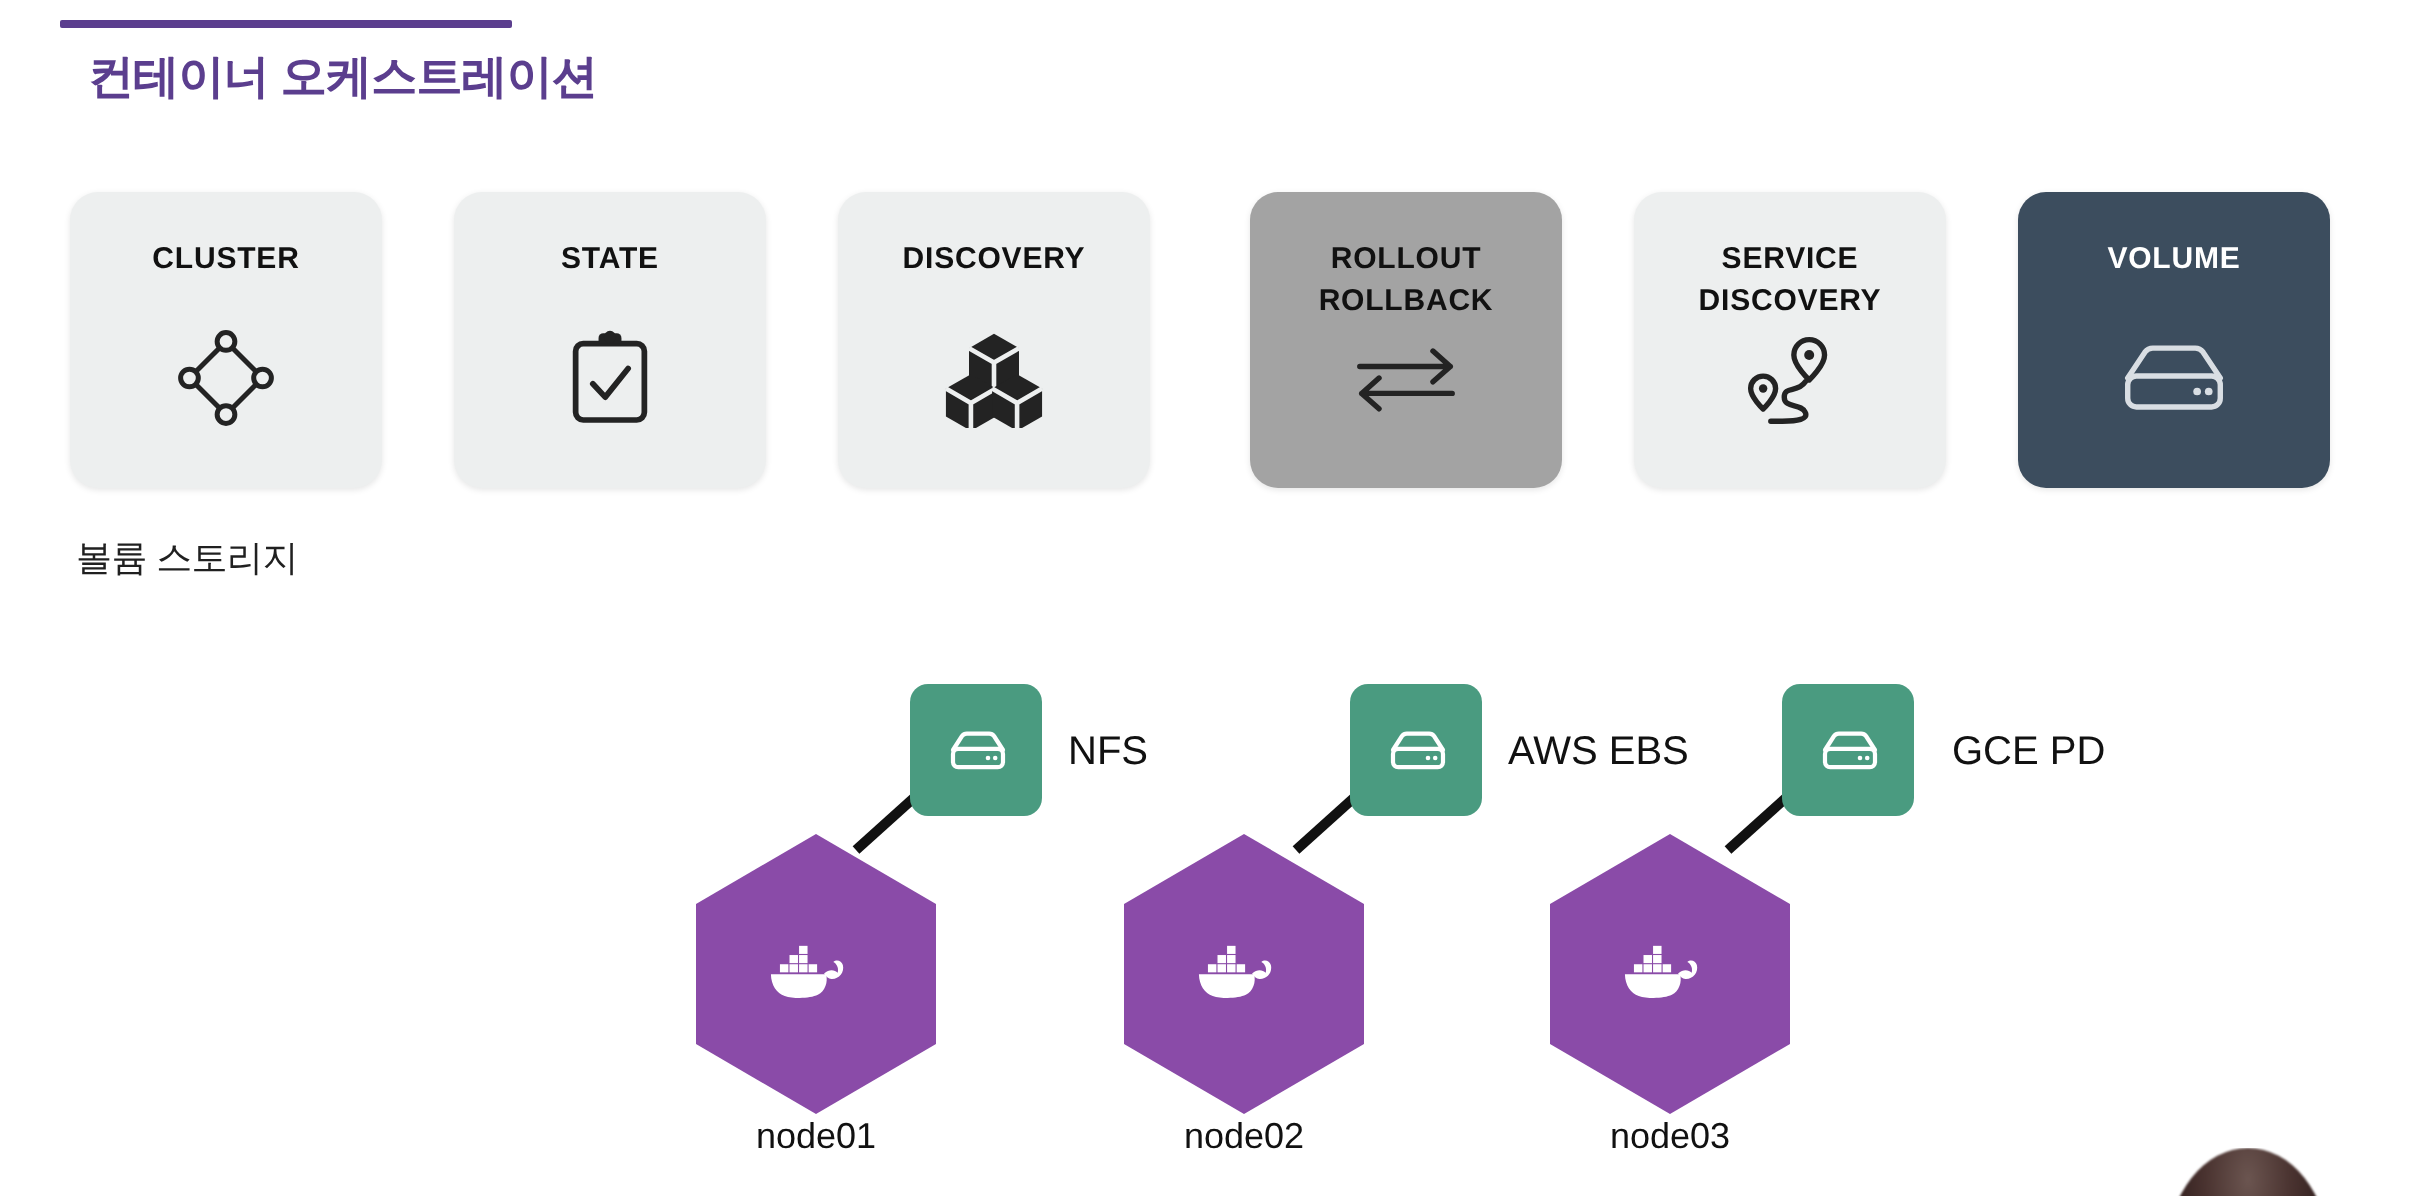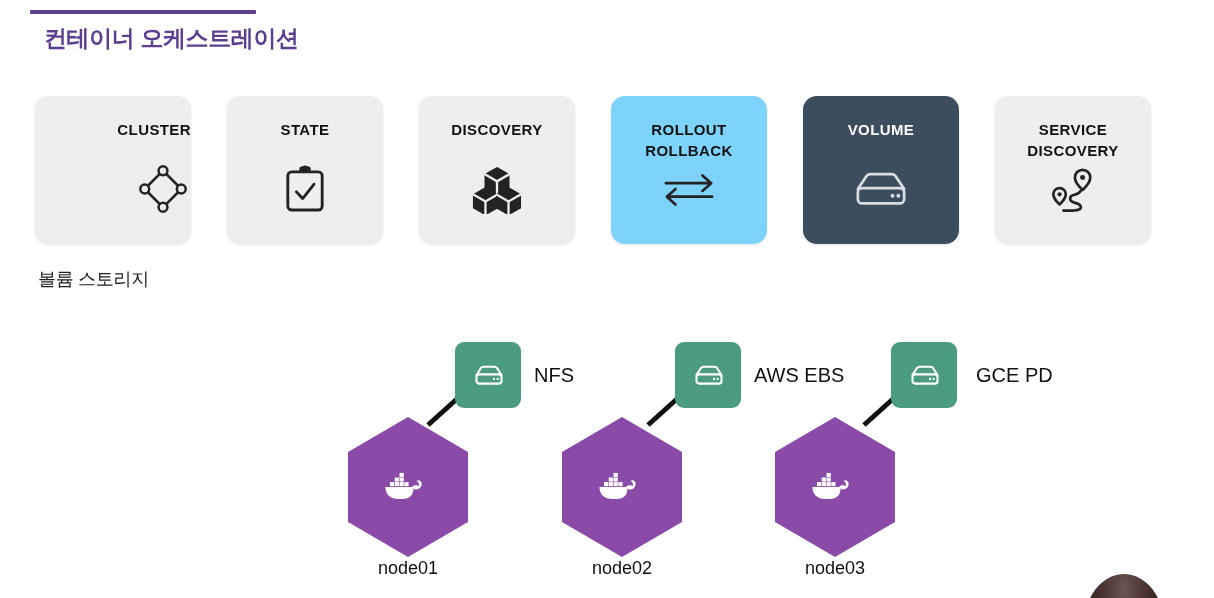--- a/index.html
+++ b/index.html
@@ -143,21 +143,21 @@
 </head>
 <body>
 
 <div id="title-block">
   <div id="title-rule" style="background: rgb(91, 62, 142);"></div>
   <div id="page-title" style="color: rgb(91, 62, 142); margin-left: 14px;">컨테이너 오케스트레이션</div>
 </div>
 
 <div id="card-row">
 
-  <div class="topic-card" style="background: rgb(237, 239, 239); align-items: flex-end;">
+  <div class="topic-card" style="background: rgb(237, 239, 239);">
     <div class="card-label">CLUSTER</div>
     <div class="card-icon">
       <svg viewBox="0 0 52 52" width="50" height="50" stroke-width="2.6">
         <path d="M26 7 L45 26 L26 45 L7 26 Z" fill="none" stroke-linejoin="round"></path>
         <circle cx="26" cy="7" r="4.6" fill="#EDEFEF"></circle>
         <circle cx="45" cy="26" r="4.6" fill="#EDEFEF"></circle>
         <circle cx="26" cy="45" r="4.6" fill="#EDEFEF"></circle>
         <circle cx="7" cy="26" r="4.6" fill="#EDEFEF"></circle>
       </svg>
     </div>
@@ -184,53 +184,53 @@
           <path d="M15 10.5 L28 18 L41 10.5 M28 18 L28 32.5" fill="none" stroke="#EDEFEF" stroke-width="2.4"></path>
           <path class="solid" d="M16 24 L29 31.5 L29 46 L16 53.5 L3 46 L3 31.5 Z"></path>
           <path d="M3 31.5 L16 39 L29 31.5 M16 39 L16 53.5" fill="none" stroke="#EDEFEF" stroke-width="2.4"></path>
           <path class="solid" d="M40 24 L53 31.5 L53 46 L40 53.5 L27 46 L27 31.5 Z"></path>
           <path d="M27 31.5 L40 39 L53 31.5 M40 39 L40 53.5" fill="none" stroke="#EDEFEF" stroke-width="2.4"></path>
         </g>
       </svg>
     </div>
   </div>
 
-  <div class="topic-card" style="background: #7dd3fc;">
+  <div class="topic-card" style="background: #a3a3a3; margin-left: 14px;">
     <div class="card-label">ROLLOUT
 ROLLBACK</div>
     <div class="card-icon">
       <svg viewBox="0 0 54 36" width="52" height="36" stroke-width="2.8">
         <path d="M3 12 L50 12 M41 4 L50 12 L41 20" fill="none" stroke-linecap="round" stroke-linejoin="round"></path>
         <path d="M51 26 L4 26 M13 18 L4 26 L13 34" fill="none" stroke-linecap="round" stroke-linejoin="round"></path>
-      </svg>
-    </div>
-  </div>
-
-  <div class="topic-card active" style="background: rgb(60, 77, 94);">
-    <div class="card-label">VOLUME</div>
-    <div class="card-icon">
-      <svg viewBox="0 0 56 40" width="54" height="40" stroke-width="2.8">
-        <path d="M4 20 L13 6.5 A5 5 0 0 1 17 4.5 L39 4.5 A5 5 0 0 1 43 6.5 L52 20" fill="none" stroke-linejoin="round" stroke-linecap="round"></path>
-        <rect x="4" y="19" width="48" height="16" rx="4.5" fill="none"></rect>
-        <circle cx="40" cy="27" r="2" fill="#D9DEE3" stroke="none"></circle>
-        <circle cx="46" cy="27" r="2" fill="#D9DEE3" stroke="none"></circle>
       </svg>
     </div>
   </div>
 
   <div class="topic-card" style="background: rgb(237, 239, 239);">
     <div class="card-label">SERVICE
 DISCOVERY</div>
     <div class="card-icon">
       <svg viewBox="0 0 52 50" width="50" height="48" stroke-width="2.8">
         <path d="M36 5 a8 8 0 0 0 -8 8 c0 5.5 8 13 8 13 s8 -7.5 8 -13 a8 8 0 0 0 -8 -8 Z" fill="none" stroke-linejoin="round"></path>
         <circle cx="36" cy="13" r="2.6" class="solid"></circle>
         <path d="M12 24 a6.5 6.5 0 0 0 -6.5 6.5 c0 4.6 6.5 10.6 6.5 10.6 s6.5 -6 6.5 -10.6 a6.5 6.5 0 0 0 -6.5 -6.5 Z" fill="none" stroke-linejoin="round"></path>
         <circle cx="12" cy="30.5" r="2.2" class="solid"></circle>
         <path d="M34 27 C30 33 23 29 23 35 C23 41 32 38 34 43 C35.5 46.5 30 47.5 22 47.5 L16 47.5" fill="none" stroke-linecap="round"></path>
+      </svg>
+    </div>
+  </div>
+
+  <div class="topic-card active" style="background: rgb(60, 77, 94);">
+    <div class="card-label">VOLUME</div>
+    <div class="card-icon">
+      <svg viewBox="0 0 56 40" width="54" height="40" stroke-width="2.8">
+        <path d="M4 20 L13 6.5 A5 5 0 0 1 17 4.5 L39 4.5 A5 5 0 0 1 43 6.5 L52 20" fill="none" stroke-linejoin="round" stroke-linecap="round"></path>
+        <rect x="4" y="19" width="48" height="16" rx="4.5" fill="none"></rect>
+        <circle cx="40" cy="27" r="2" fill="#D9DEE3" stroke="none"></circle>
+        <circle cx="46" cy="27" r="2" fill="#D9DEE3" stroke="none"></circle>
       </svg>
     </div>
   </div>
 
 </div>
 
 <div id="section-heading">볼륨 스토리지</div>
 
 <div id="diagram">
   <svg viewBox="0 0 1214 278" width="1214" height="278">

